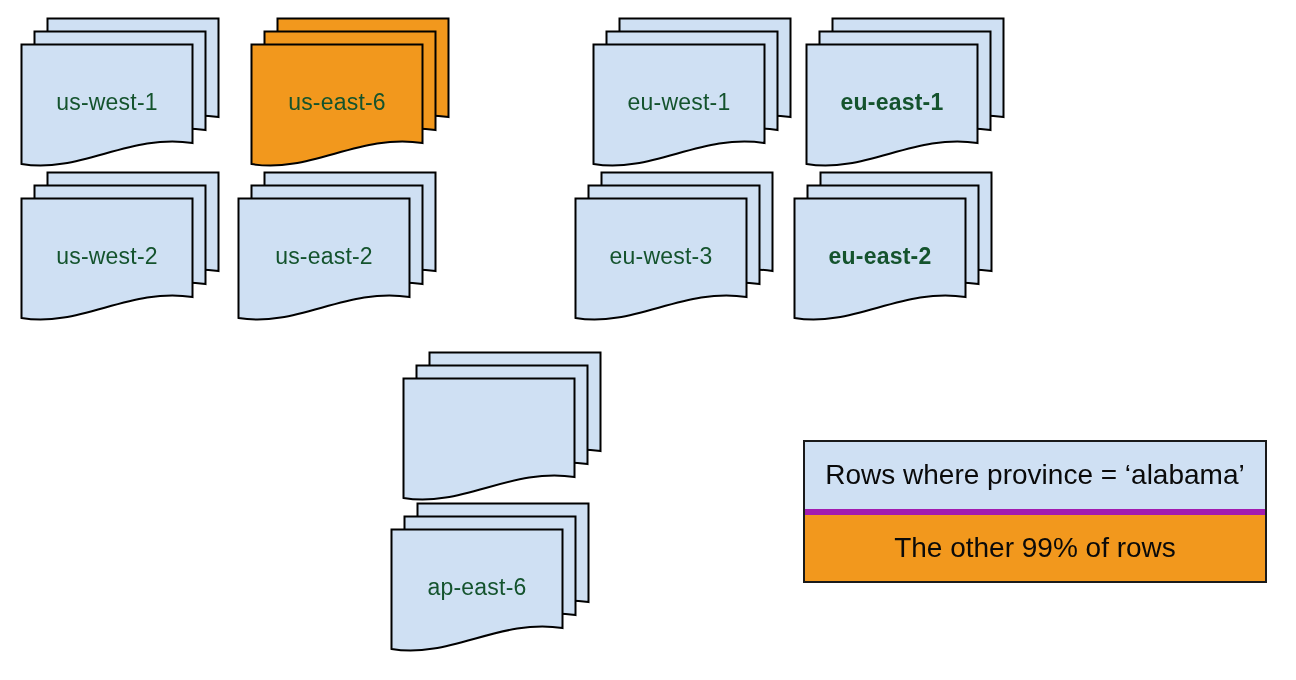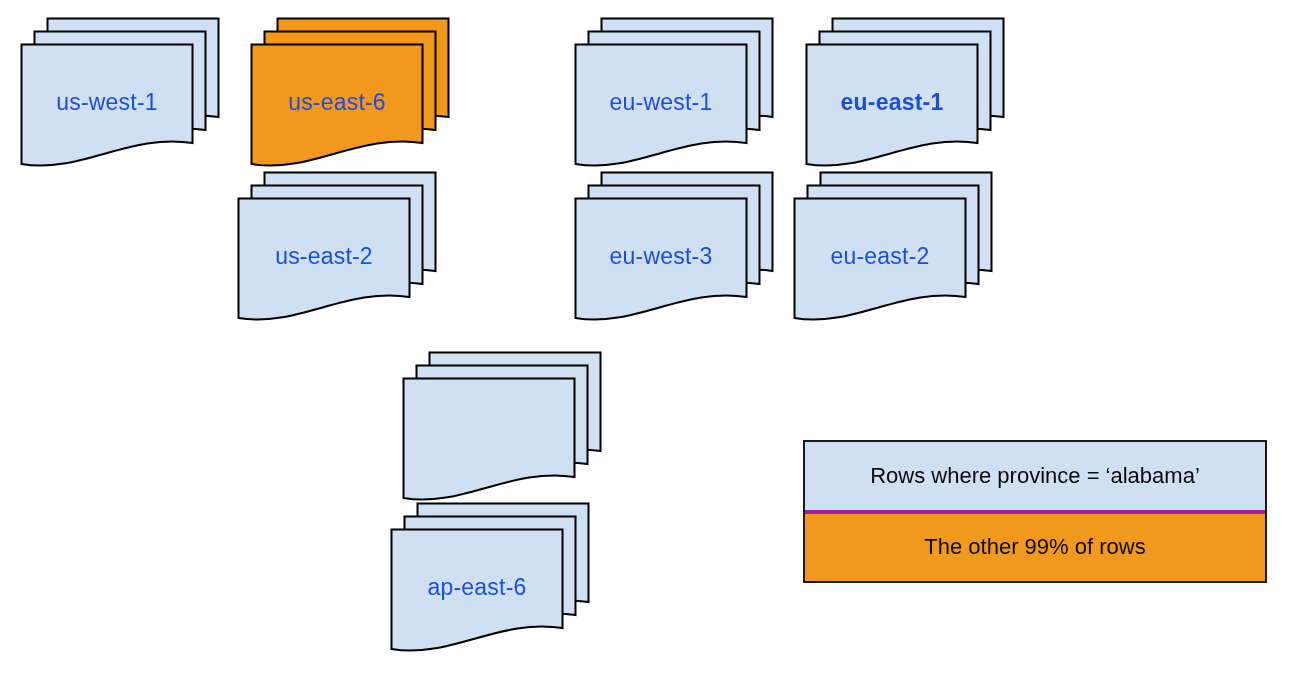--- a/index.html
+++ b/index.html
@@ -39,47 +39,47 @@
   .doc-label {
     position: absolute;
     left: 0;
     top: 26px;
     width: 174px;
     height: 118px;
     display: flex;
     align-items: center;
     justify-content: center;
     font-size: 23px;
-    color: #1d4ed8;
+    color: #14532d;
     letter-spacing: 0.2px;
     pointer-events: none;
   }
   
   .legend {
     position: absolute;
     left: 803px;
     top: 440px;
     width: 464px;
     height: 143px;
     border: 2px solid #1a1a1a;
     box-sizing: border-box;
     display: flex;
     flex-direction: column;
   }
   .legend-row {
     flex: 1;
     display: flex;
     align-items: center;
     justify-content: center;
-    font-size: 22px;
+    font-size: 28px;
     color: #0a0a0a;
     background: var(--doc-blue, #cfe0f3);
   }
   .legend-row + .legend-row {
-    border-top: 4px solid #a21caf;
+    border-top: 6px solid #a21caf;
     align-items: center;
   }
   .legend-row[data-variant="orange"] {
     background: var(--doc-orange, #f2981d);
   }
 </style>
 </head>
 <body>
 
 <div id="canvas">
@@ -101,21 +101,21 @@
         <path d="M 1.5 1.5 H 172.5 V 100 C 110 90, 60 131, 1.5 121 Z"></path>
       </svg>
       <svg class="doc" width="174" height="128" viewBox="0 0 174 128">
         <path d="M 1.5 1.5 H 172.5 V 100 C 110 90, 60 131, 1.5 121 Z"></path>
       </svg>
       <svg class="doc" width="174" height="128" viewBox="0 0 174 128">
         <path d="M 1.5 1.5 H 172.5 V 100 C 110 90, 60 131, 1.5 121 Z"></path>
       </svg>
     <span class="doc-label">us-east-6</span>
   </div>
-  <div class="stack" style="left:574px; top:17px;" data-variant="blue">
+  <div class="stack" style="left:592px; top:17px;" data-variant="blue">
       <svg class="doc" width="174" height="128" viewBox="0 0 174 128">
         <path d="M 1.5 1.5 H 172.5 V 100 C 110 90, 60 131, 1.5 121 Z"></path>
       </svg>
       <svg class="doc" width="174" height="128" viewBox="0 0 174 128">
         <path d="M 1.5 1.5 H 172.5 V 100 C 110 90, 60 131, 1.5 121 Z"></path>
       </svg>
       <svg class="doc" width="174" height="128" viewBox="0 0 174 128">
         <path d="M 1.5 1.5 H 172.5 V 100 C 110 90, 60 131, 1.5 121 Z"></path>
       </svg>
     <span class="doc-label">eu-west-1</span>
@@ -126,20 +126,32 @@
       </svg>
       <svg class="doc" width="174" height="128" viewBox="0 0 174 128">
         <path d="M 1.5 1.5 H 172.5 V 100 C 110 90, 60 131, 1.5 121 Z"></path>
       </svg>
       <svg class="doc" width="174" height="128" viewBox="0 0 174 128">
         <path d="M 1.5 1.5 H 172.5 V 100 C 110 90, 60 131, 1.5 121 Z"></path>
       </svg>
     <span class="doc-label">eu-east-1</span>
   </div>
 
+  <div class="stack" style="left:20px;  top:171px;" data-variant="blue">
+      <svg class="doc" width="174" height="128" viewBox="0 0 174 128">
+        <path d="M 1.5 1.5 H 172.5 V 100 C 110 90, 60 131, 1.5 121 Z"></path>
+      </svg>
+      <svg class="doc" width="174" height="128" viewBox="0 0 174 128">
+        <path d="M 1.5 1.5 H 172.5 V 100 C 110 90, 60 131, 1.5 121 Z"></path>
+      </svg>
+      <svg class="doc" width="174" height="128" viewBox="0 0 174 128">
+        <path d="M 1.5 1.5 H 172.5 V 100 C 110 90, 60 131, 1.5 121 Z"></path>
+      </svg>
+    <span class="doc-label">us-west-2</span>
+  </div>
   <div class="stack" style="left:237px; top:171px;text-align:center;" data-variant="blue">
       <svg class="doc" width="174" height="128" viewBox="0 0 174 128">
         <path d="M 1.5 1.5 H 172.5 V 100 C 110 90, 60 131, 1.5 121 Z"></path>
       </svg>
       <svg class="doc" width="174" height="128" viewBox="0 0 174 128">
         <path d="M 1.5 1.5 H 172.5 V 100 C 110 90, 60 131, 1.5 121 Z"></path>
       </svg>
       <svg class="doc" width="174" height="128" viewBox="0 0 174 128">
         <path d="M 1.5 1.5 H 172.5 V 100 C 110 90, 60 131, 1.5 121 Z"></path>
       </svg>
@@ -150,21 +162,21 @@
         <path d="M 1.5 1.5 H 172.5 V 100 C 110 90, 60 131, 1.5 121 Z"></path>
       </svg>
       <svg class="doc" width="174" height="128" viewBox="0 0 174 128">
         <path d="M 1.5 1.5 H 172.5 V 100 C 110 90, 60 131, 1.5 121 Z"></path>
       </svg>
       <svg class="doc" width="174" height="128" viewBox="0 0 174 128">
         <path d="M 1.5 1.5 H 172.5 V 100 C 110 90, 60 131, 1.5 121 Z"></path>
       </svg>
     <span class="doc-label">eu-west-3</span>
   </div>
-  <div class="stack" style="left:793px; top:171px;" data-variant="blue">
+  <div class="stack" style="left:793px; top:171px;font-weight:bold;" data-variant="blue">
       <svg class="doc" width="174" height="128" viewBox="0 0 174 128">
         <path d="M 1.5 1.5 H 172.5 V 100 C 110 90, 60 131, 1.5 121 Z"></path>
       </svg>
       <svg class="doc" width="174" height="128" viewBox="0 0 174 128">
         <path d="M 1.5 1.5 H 172.5 V 100 C 110 90, 60 131, 1.5 121 Z"></path>
       </svg>
       <svg class="doc" width="174" height="128" viewBox="0 0 174 128">
         <path d="M 1.5 1.5 H 172.5 V 100 C 110 90, 60 131, 1.5 121 Z"></path>
       </svg>
     <span class="doc-label">eu-east-2</span>

